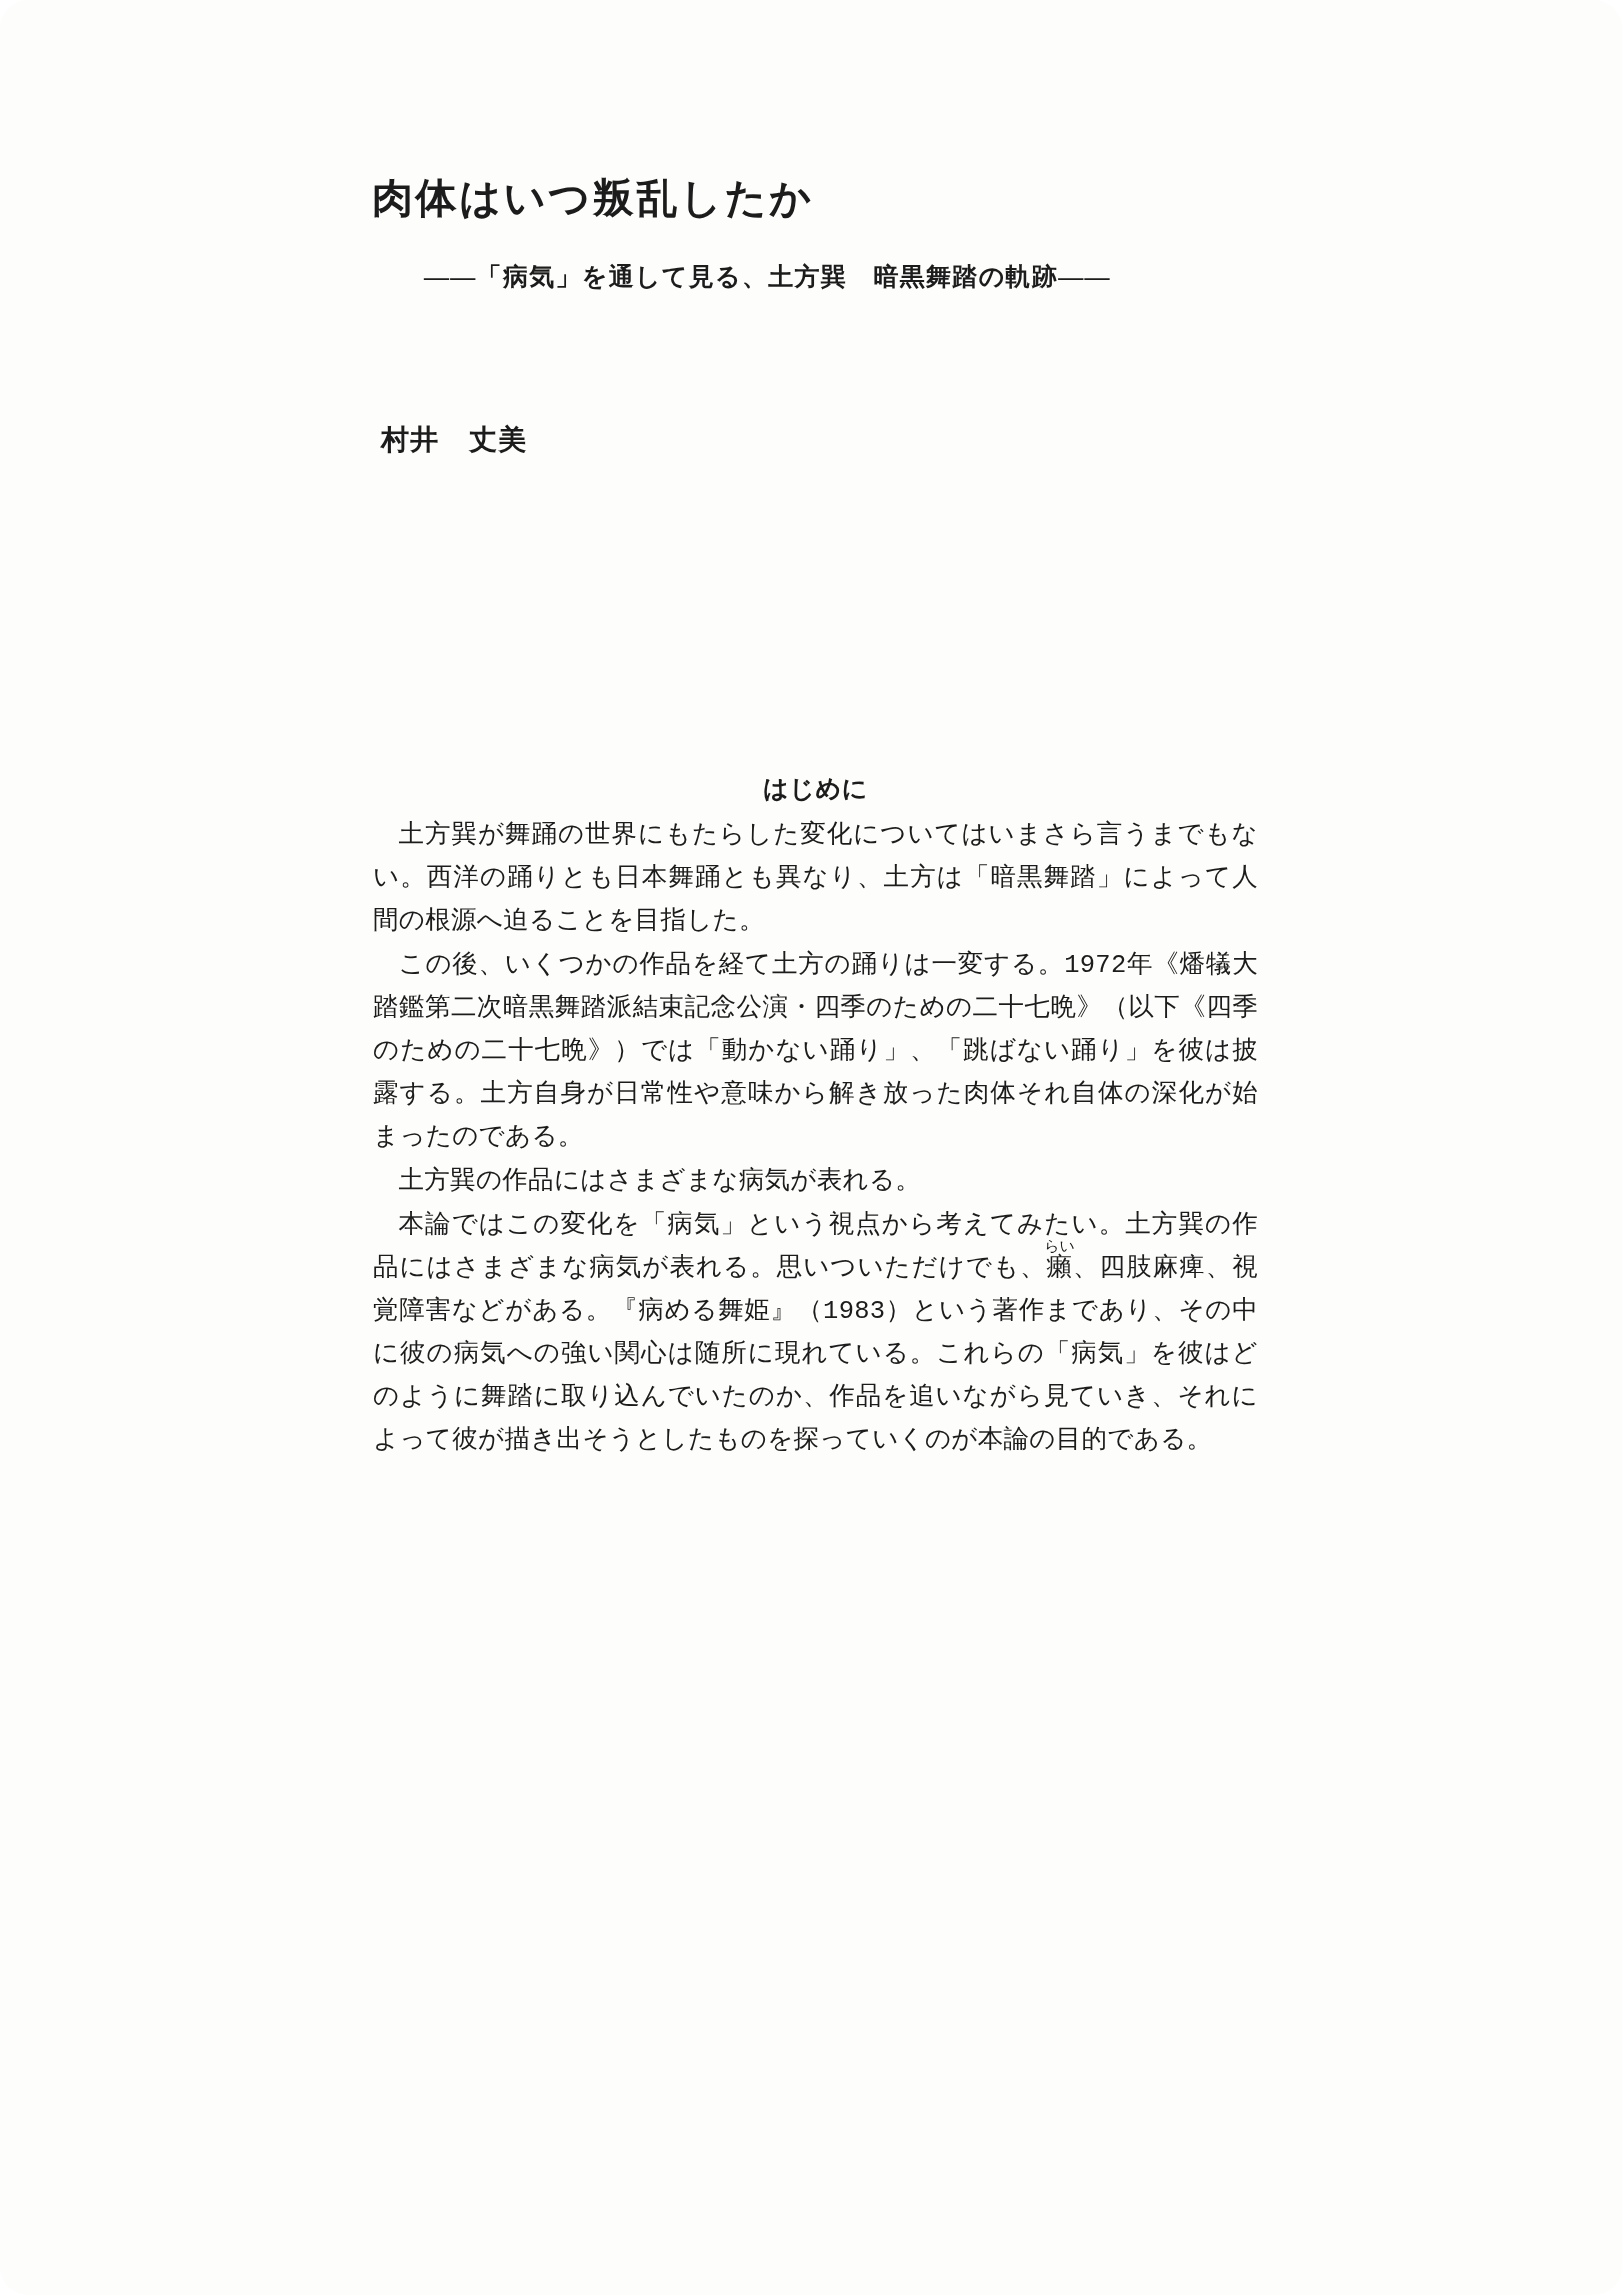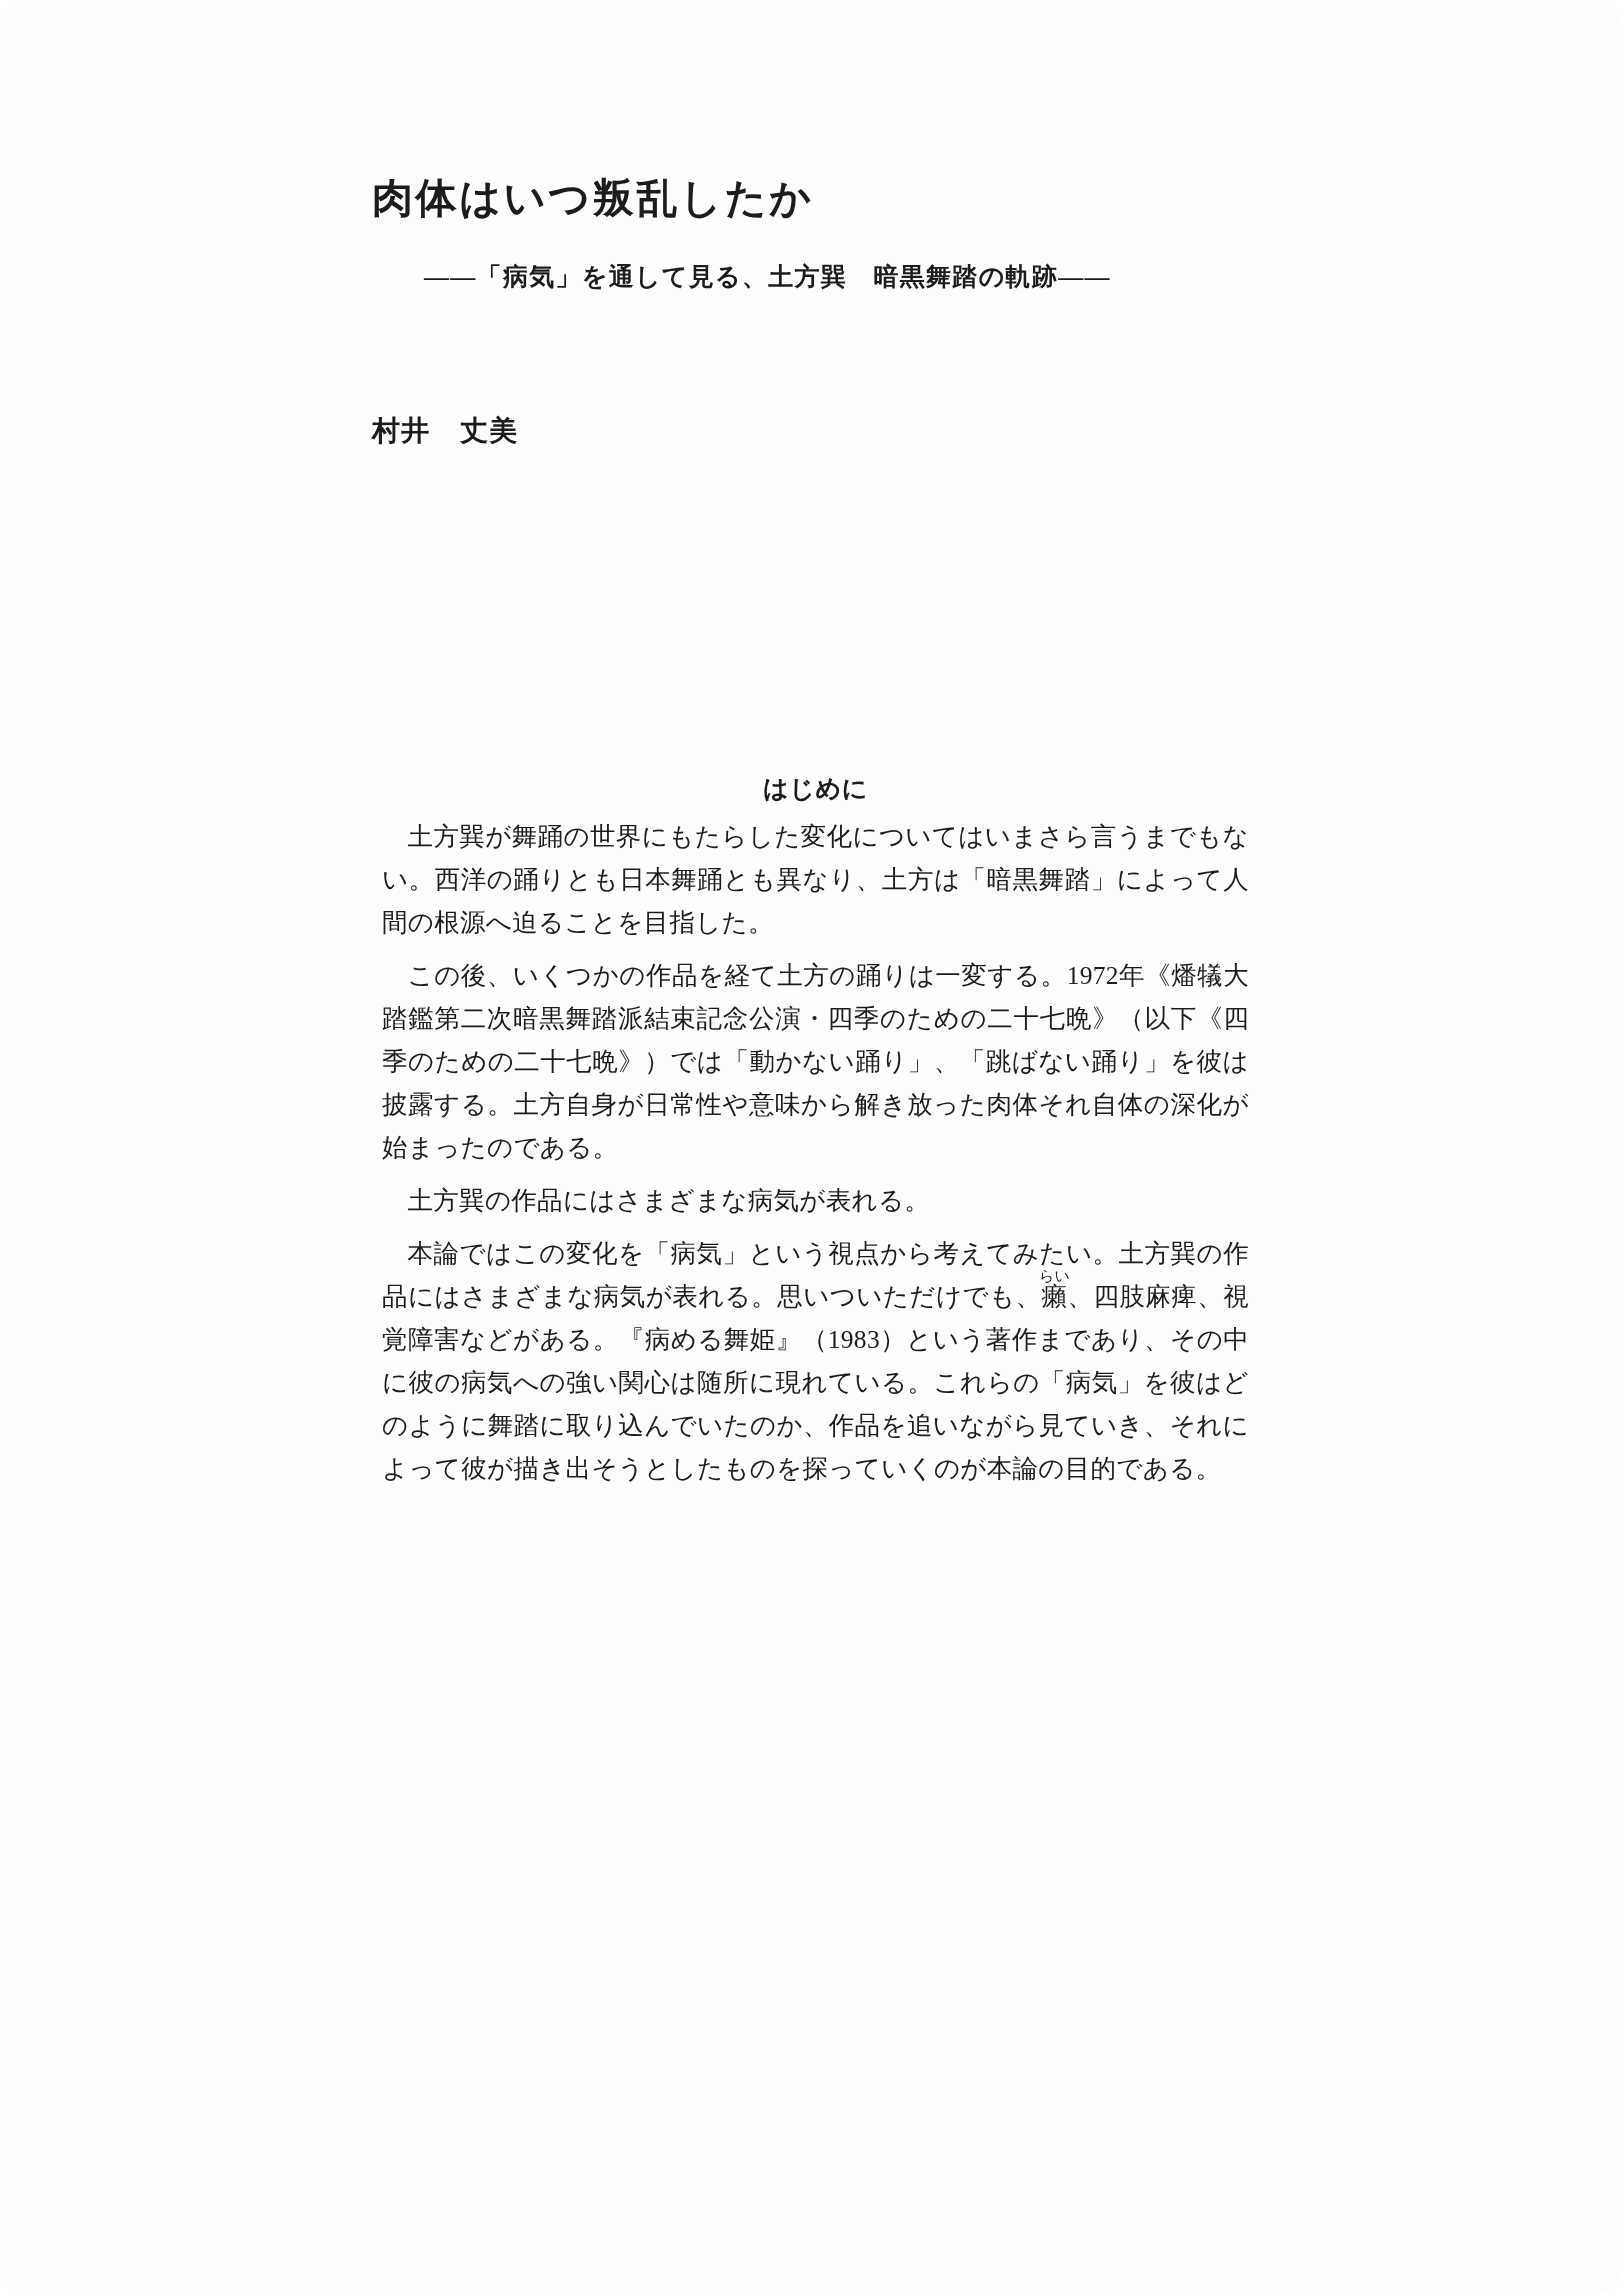--- a/index.html
+++ b/index.html
@@ -37,21 +37,21 @@
     font-size: 25px;
     font-weight: 700;
     letter-spacing: 1.3px;
   }
 
   
   .author {
     position: absolute;
     left: 372px;
     top: 412px;
-    margin: 0;
+    margin: 9px;
     font-size: 28px;
     font-weight: 700;
     font-family: "Liberation Sans", "DejaVu Sans", sans-serif;
     letter-spacing: 1.3px;
   }
 
   
   .body-text {
     position: absolute;
     left: 372px;
@@ -60,27 +60,28 @@
   }
   .section-heading {
     margin: 0 0 9.2px 0;
     font-size: 25px;
     font-weight: 700;
     font-family: "Liberation Sans", "DejaVu Sans", sans-serif;
     letter-spacing: 0.7px;
     text-align: center;
   }
   .para {
-    margin: 10px;
+    margin: 1px;
     font-size: 25.5px;
     line-height: 43px;
     text-align: justify;
     text-justify: inter-character;
     text-indent: 1em;
     letter-spacing: 0.3px;
+    font-family: Liberation Mono, monospace;
   }
   ruby rt {
     font-size: 15px;
     letter-spacing: 0;
   }
 
   
   .page-footer {
     position: absolute;
     left: 372px;

